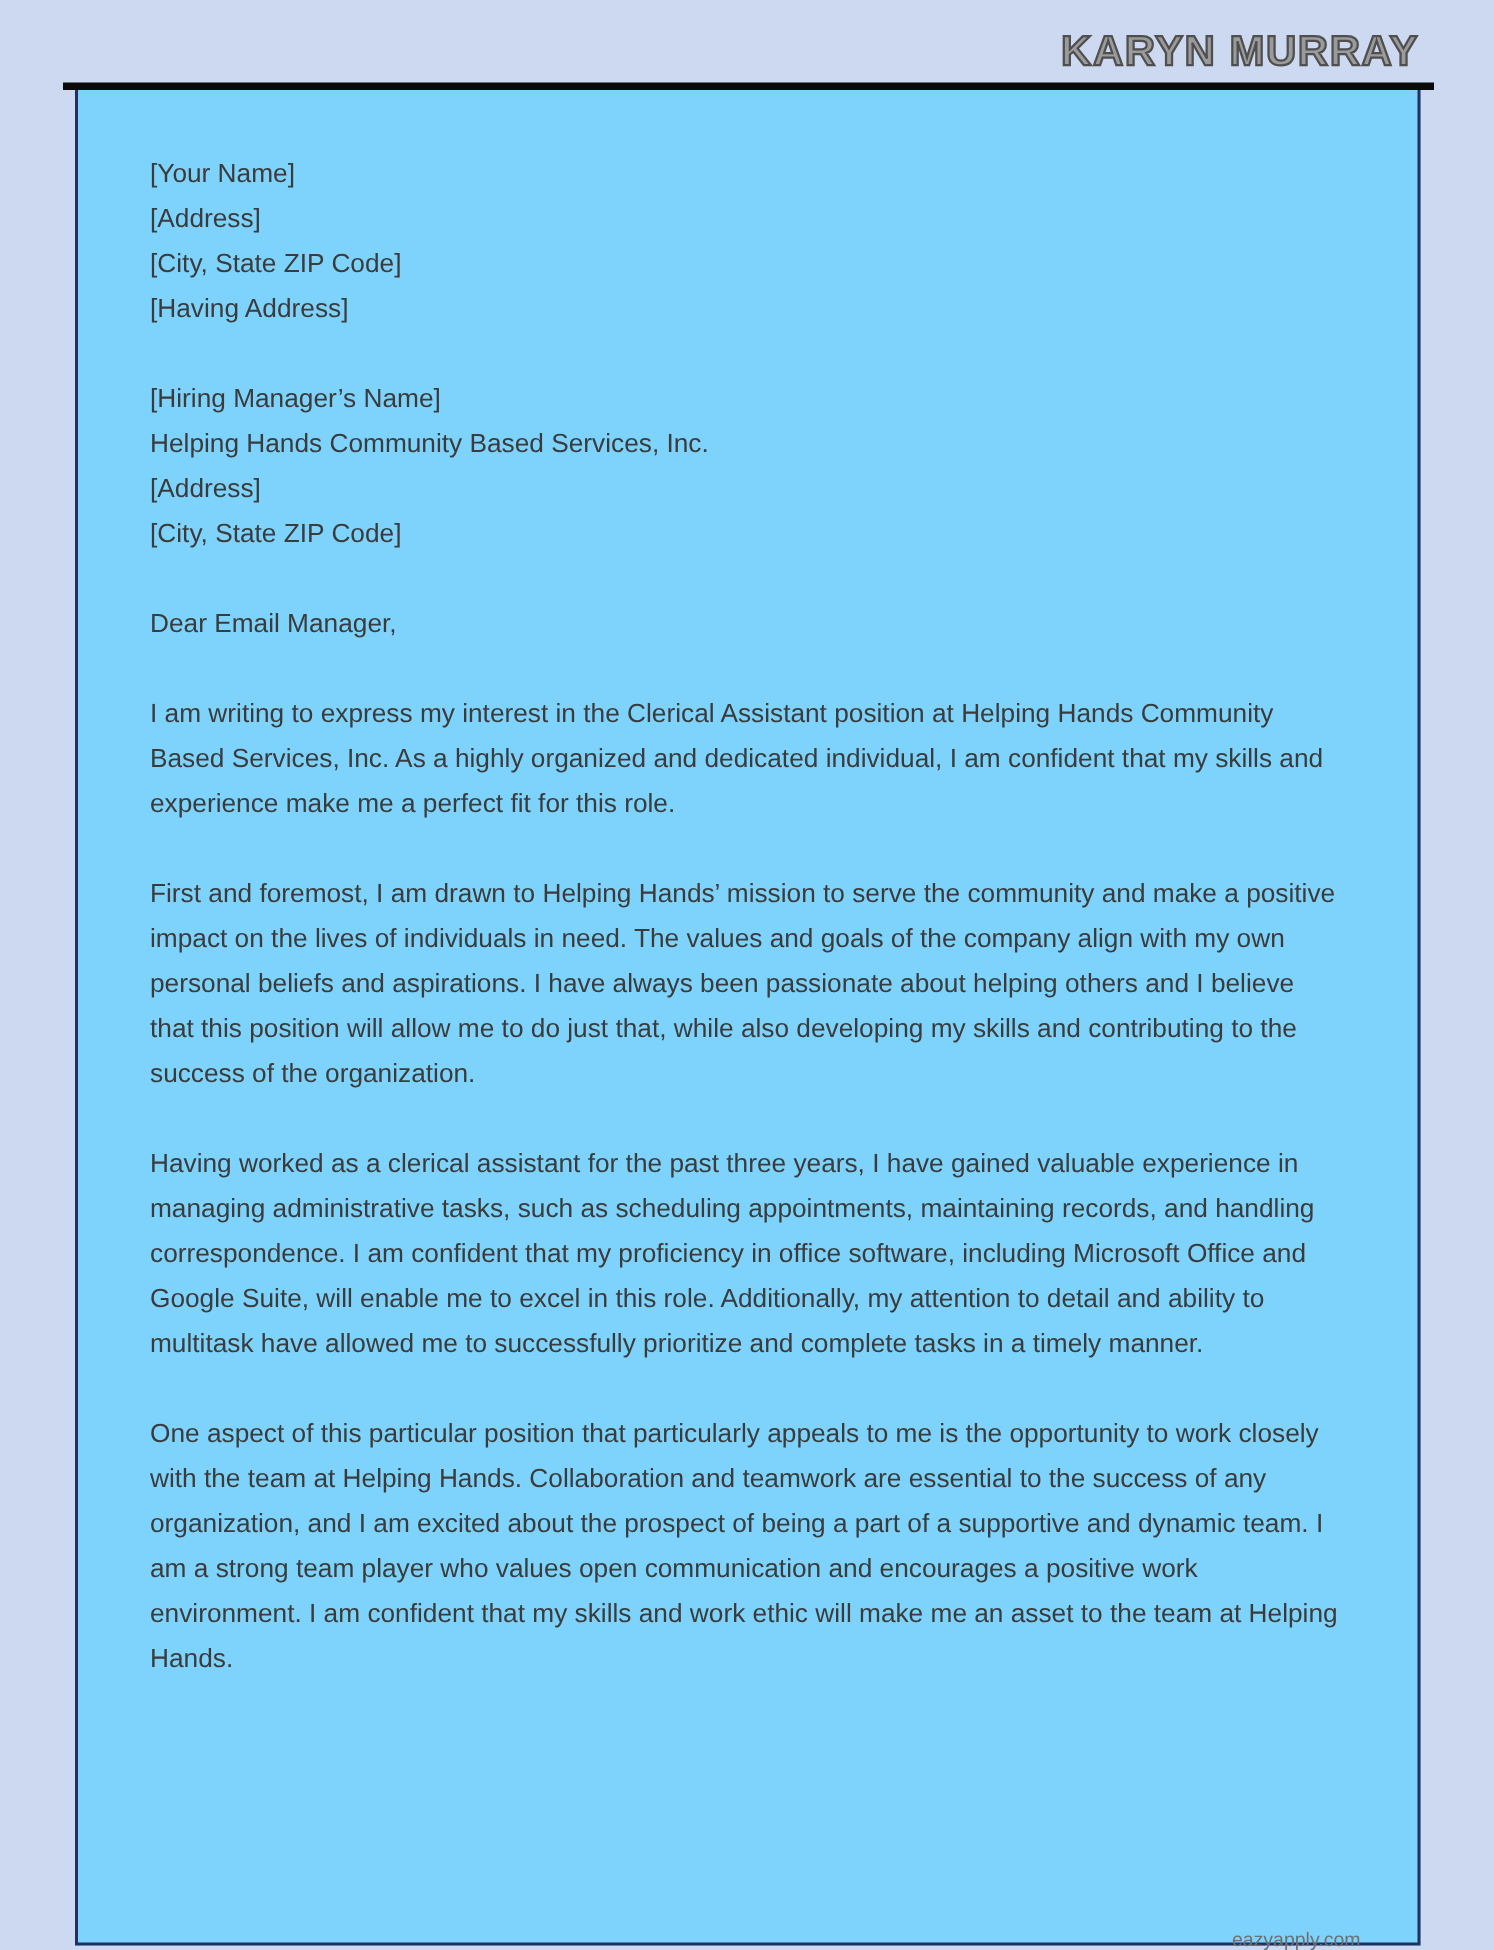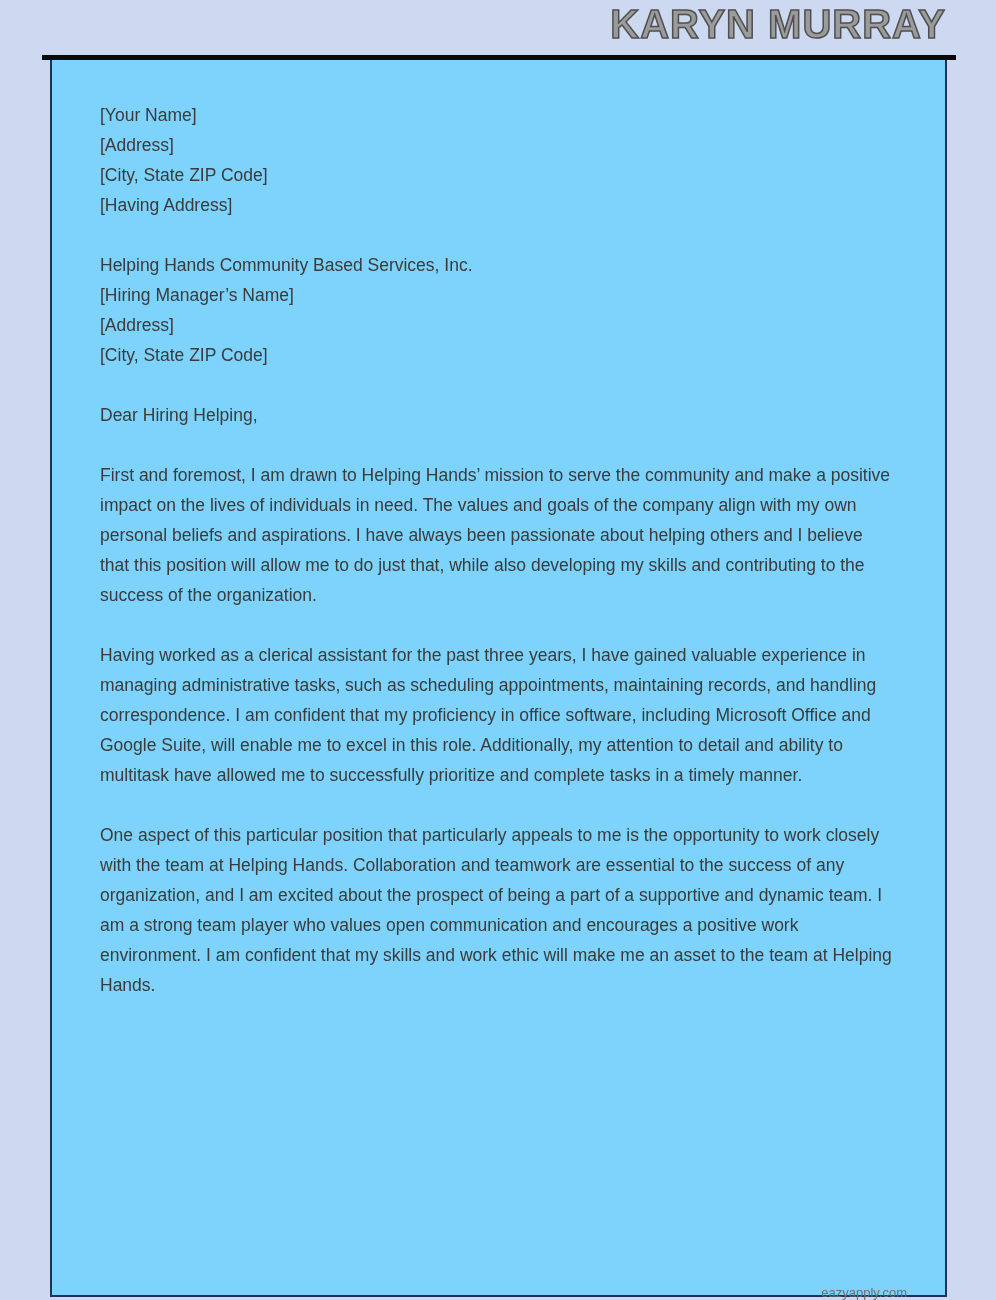--- a/index.html
+++ b/index.html
@@ -7,23 +7,23 @@
   body {
     width: 996px;
     height: 1300px;
     overflow: hidden;
     position: relative;
     background: var(--canvas_bg, #cdd9f0);
     font-family: "Liberation Sans", sans-serif;
   }
   .author {
     position: absolute;
-    top: 2px;
+    top: 18px;
     right: 50px;
-    font-size: 40px;
+    font-size: 28px;
     font-weight: 800;
     letter-spacing: 1px;
     color: var(--author_fill, #9b9b9b);
     -webkit-text-stroke: 1.5px var(--author_outline, #4f4f4f);
     white-space: nowrap;
     text-align: center;
   }
   .rule {
     position: absolute;
     left: 42px;
@@ -72,28 +72,29 @@
   <div class="letter">
 
     <div class="block">
       <div class="line">[Your Name]</div>
       <div class="line">[Address]</div>
       <div class="line">[City, State ZIP Code]</div>
       <div class="line">[Having Address]</div>
     </div>
 
     <div class="block">
+      <div class="line">[Hiring Manager’s Name]</div>
       <div class="line">Helping Hands Community Based Services, Inc.</div>
-      <div class="line">[Hiring Manager’s Name]</div>
       <div class="line">[Address]</div>
       <div class="line">[City, State ZIP Code]</div>
     </div>
 
-    <div class="block">Dear Hiring Helping,</div>
+    <div class="block">Dear Email Manager,</div>
 
+    <p>I am writing to express my interest in the Clerical Assistant position at Helping Hands Community Based Services, Inc. As a highly organized and dedicated individual, I am confident that my skills and experience make me a perfect fit for this role.</p>
     <p>First and foremost, I am drawn to Helping Hands’ mission to serve the community and make a positive impact on the lives of individuals in need. The values and goals of the company align with my own personal beliefs and aspirations. I have always been passionate about helping others and I believe that this position will allow me to do just that, while also developing my skills and contributing to the success of the organization.</p>
     <p>Having worked as a clerical assistant for the past three years, I have gained valuable experience in managing administrative tasks, such as scheduling appointments, maintaining records, and handling correspondence. I am confident that my proficiency in office software, including Microsoft Office and Google Suite, will enable me to excel in this role. Additionally, my attention to detail and ability to multitask have allowed me to successfully prioritize and complete tasks in a timely manner.</p>
     <p>One aspect of this particular position that particularly appeals to me is the opportunity to work closely with the team at Helping Hands. Collaboration and teamwork are essential to the success of any organization, and I am excited about the prospect of being a part of a supportive and dynamic team. I am a strong team player who values open communication and encourages a positive work environment. I am confident that my skills and work ethic will make me an asset to the team at Helping Hands.</p>
 
   </div>
 
   <div class="watermark">eazyapply.com</div>
 </div>
 
 </body></html>

